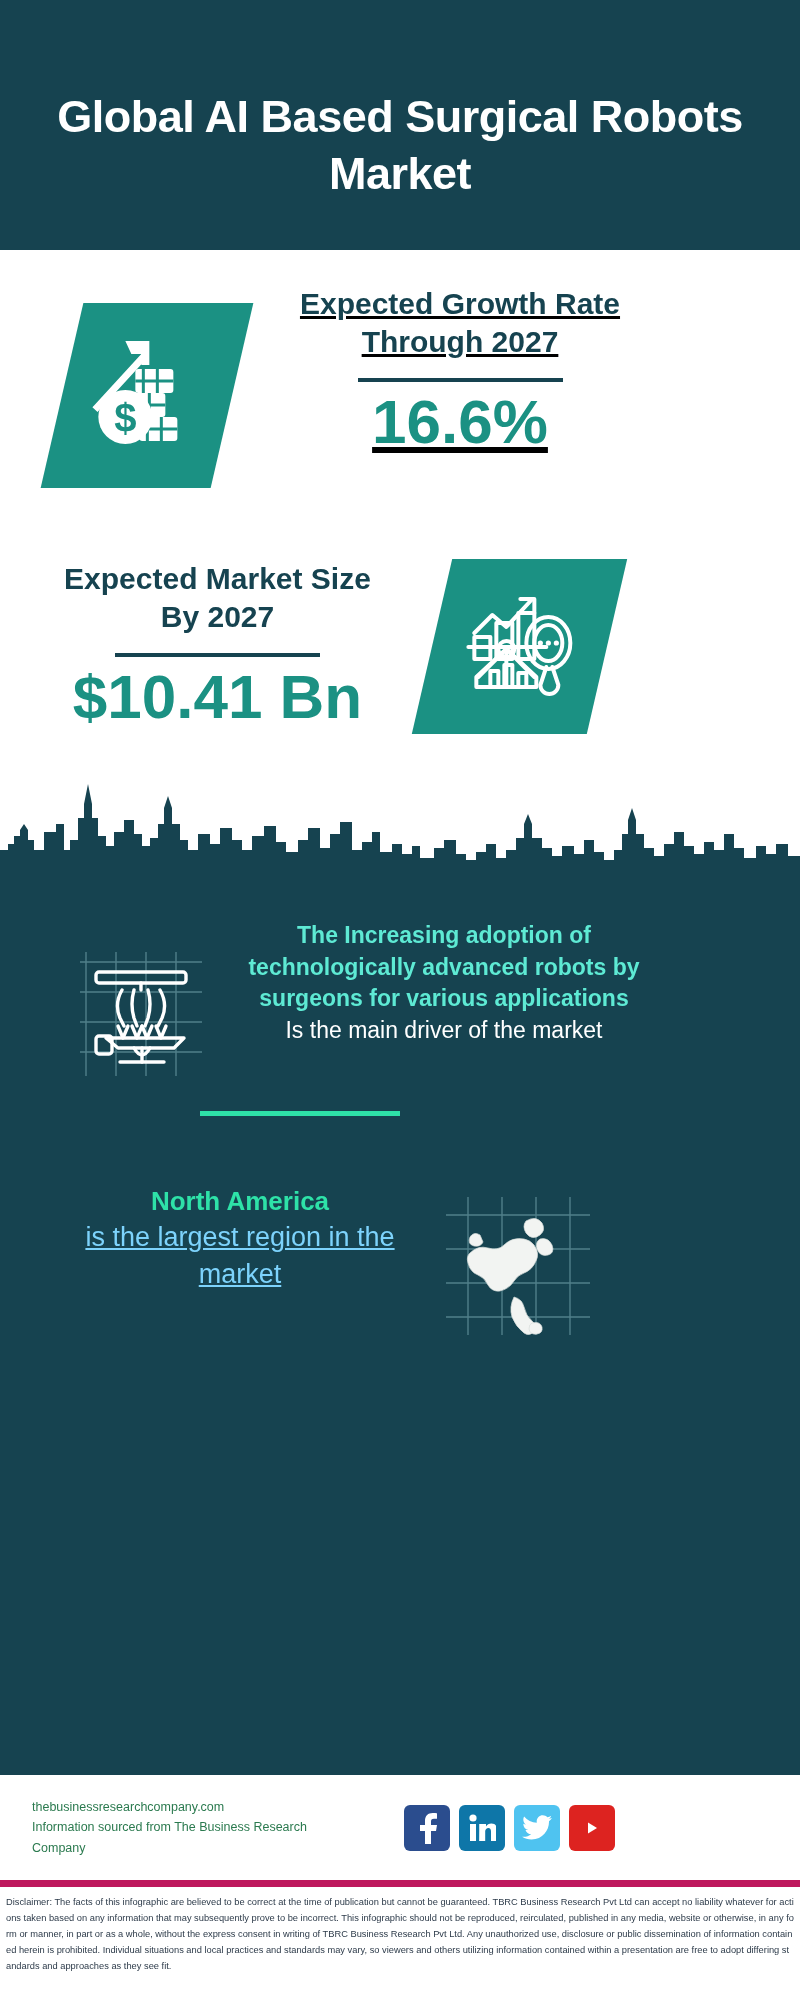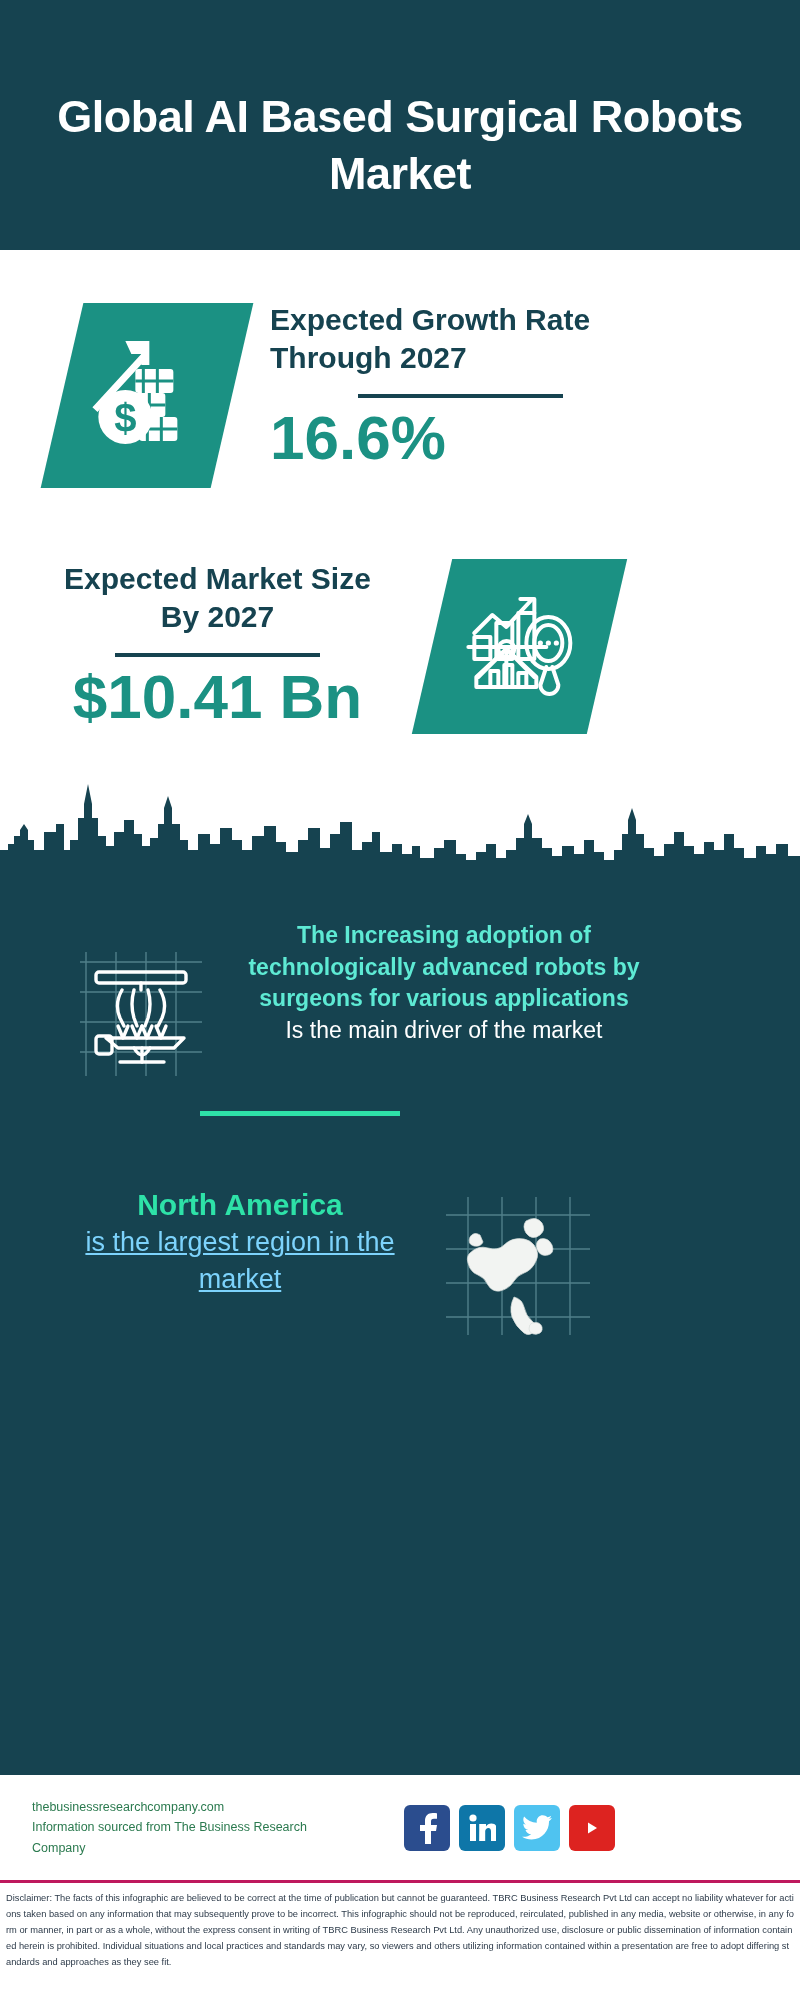--- a/index.html
+++ b/index.html
@@ -26,21 +26,21 @@
   .growth-row {
     position:absolute; left:0; top:285px; width:800px; height:235px;
     display:flex; align-items:flex-start;
   }
   .shape-par {
     background:#1b9183;
     transform:skewX(-13deg);
     display:flex; align-items:center; justify-content:center;
   }
   .growth-icon-wrap { margin-left:62px; margin-top:18px; width:170px; height:185px; }
-  .growth-text { margin-left:38px; margin-top:16px; text-align:left; width:380px; }
+  .growth-text { margin-left:38px; text-align:center; width:380px;text-decoration:underline; }
   .stat-label {
     color:#164350; font-size:30px; font-weight:bold; line-height:1.28;
   }
   .rule-dark {
     width:205px; height:4px; background:#164350; margin:16px auto 6px auto;
   }
   .stat-value {
     color:#1b9183; font-size:62px; font-weight:bold; line-height:1.1;
   }
 
@@ -73,21 +73,21 @@
   }
   .rule-green {
     position:absolute; left:200px; top:251px; width:200px; height:5px;
     background:#2ee2a8;
   }
   .region-row {
     position:absolute; left:0; top:325px; width:800px;
     display:flex; align-items:flex-start;
   }
   .region-text { margin-left:60px; width:360px; text-align:center; }
-  .region-green { color:#2ee2a8; font-size:30px; font-weight:bold; line-height:1.3; }
+  .region-green { color:#2ee2a8; font-size:26px; font-weight:bold; line-height:1.3; }
   .region-white { color:#7dd3fc; font-size:27px; font-weight:normal; line-height:1.36;text-decoration:underline; }
   .region-icon-wrap { margin-left:20px; margin-top:6px; width:155px; height:150px; }
 
   
   .footer {
     position:absolute; left:0; top:1772px; width:800px; height:108px;
     background:#ffffff; border-top:3px solid #164350;
     display:flex; align-items:center;
   }
   .footer-text { margin-left:32px; width:330px; }
@@ -95,21 +95,21 @@
   .social { display:flex; gap:9px; margin-left:42px; }
   .sbtn {
     width:46px; height:46px; border-radius:6px;
     display:flex; align-items:center; justify-content:center;
   }
   .sbtn svg { display:block; }
 
   
   .disclaimer {
     position:absolute; left:0; top:1880px; width:800px; height:120px;
-    border-top:3px solid #be185d; padding:8px 6px 16px 6px;
+    border-top:7px solid #be185d; padding:8px 6px 16px 6px;
   }
   .disclaimer p {
     color:#2d3b4a; font-size:9.3px; line-height:1.72; text-align:left;
     word-break:break-all;
   }
 </style>
 </head>
 <body>
 
 <div class="page">

